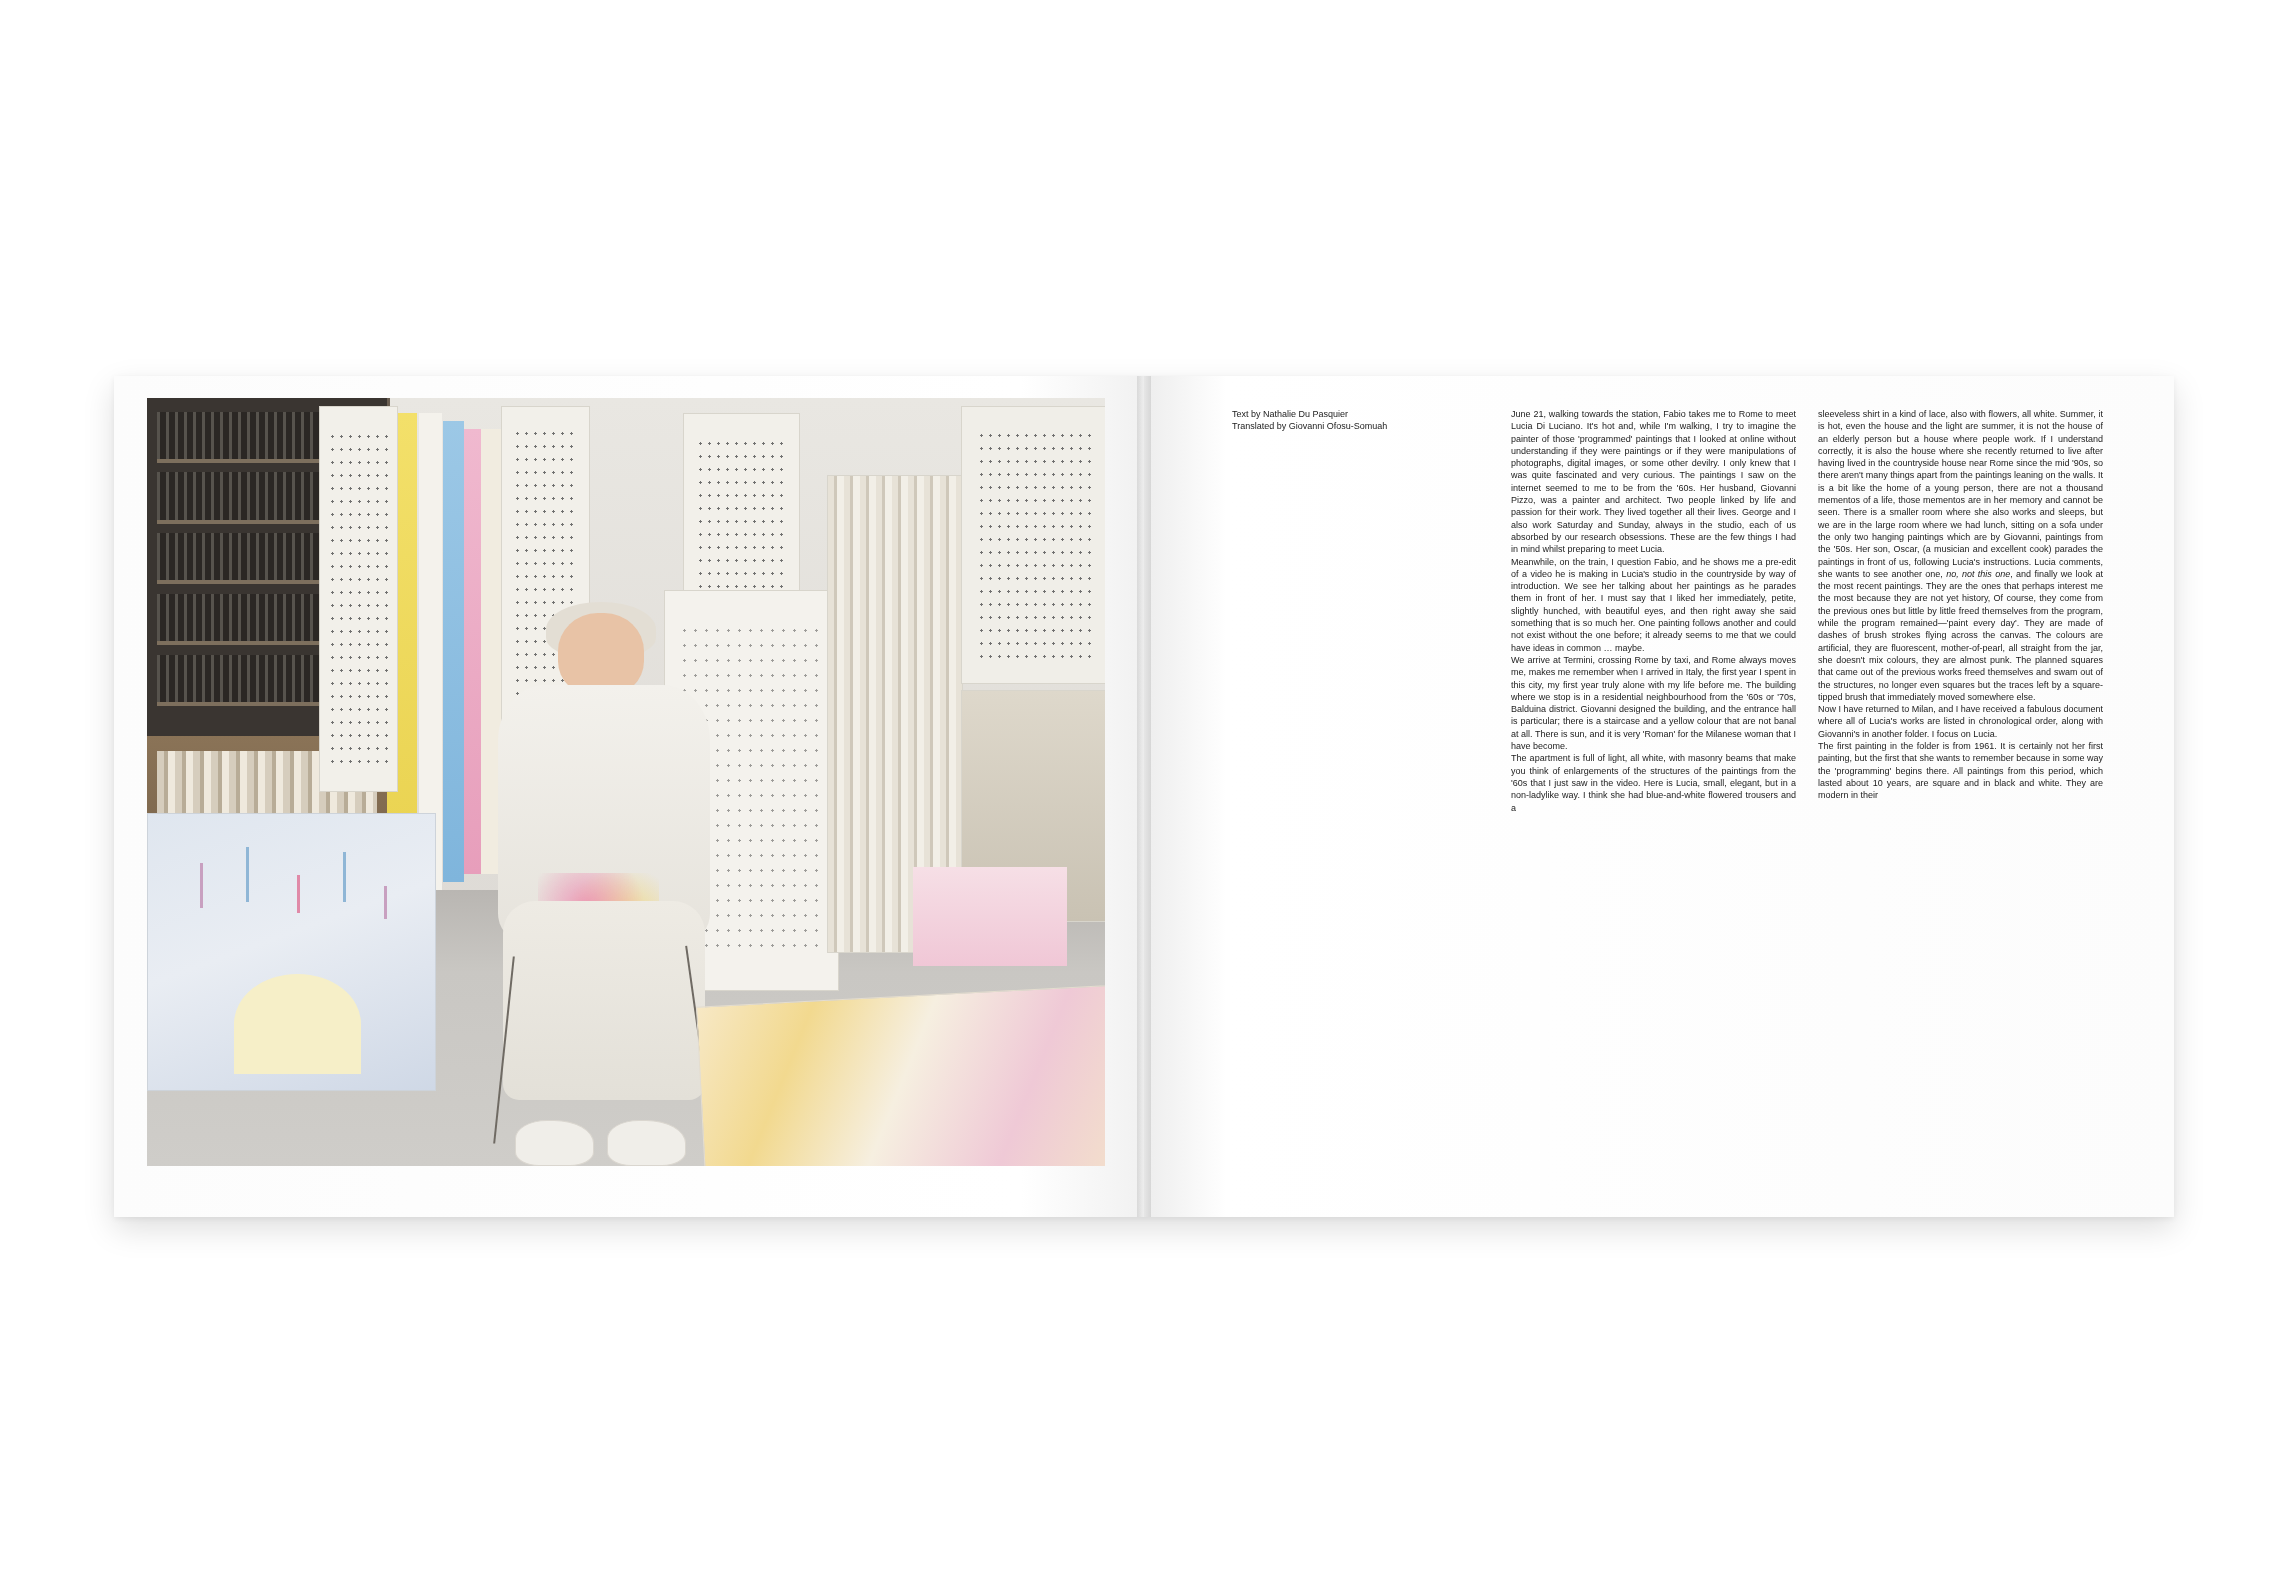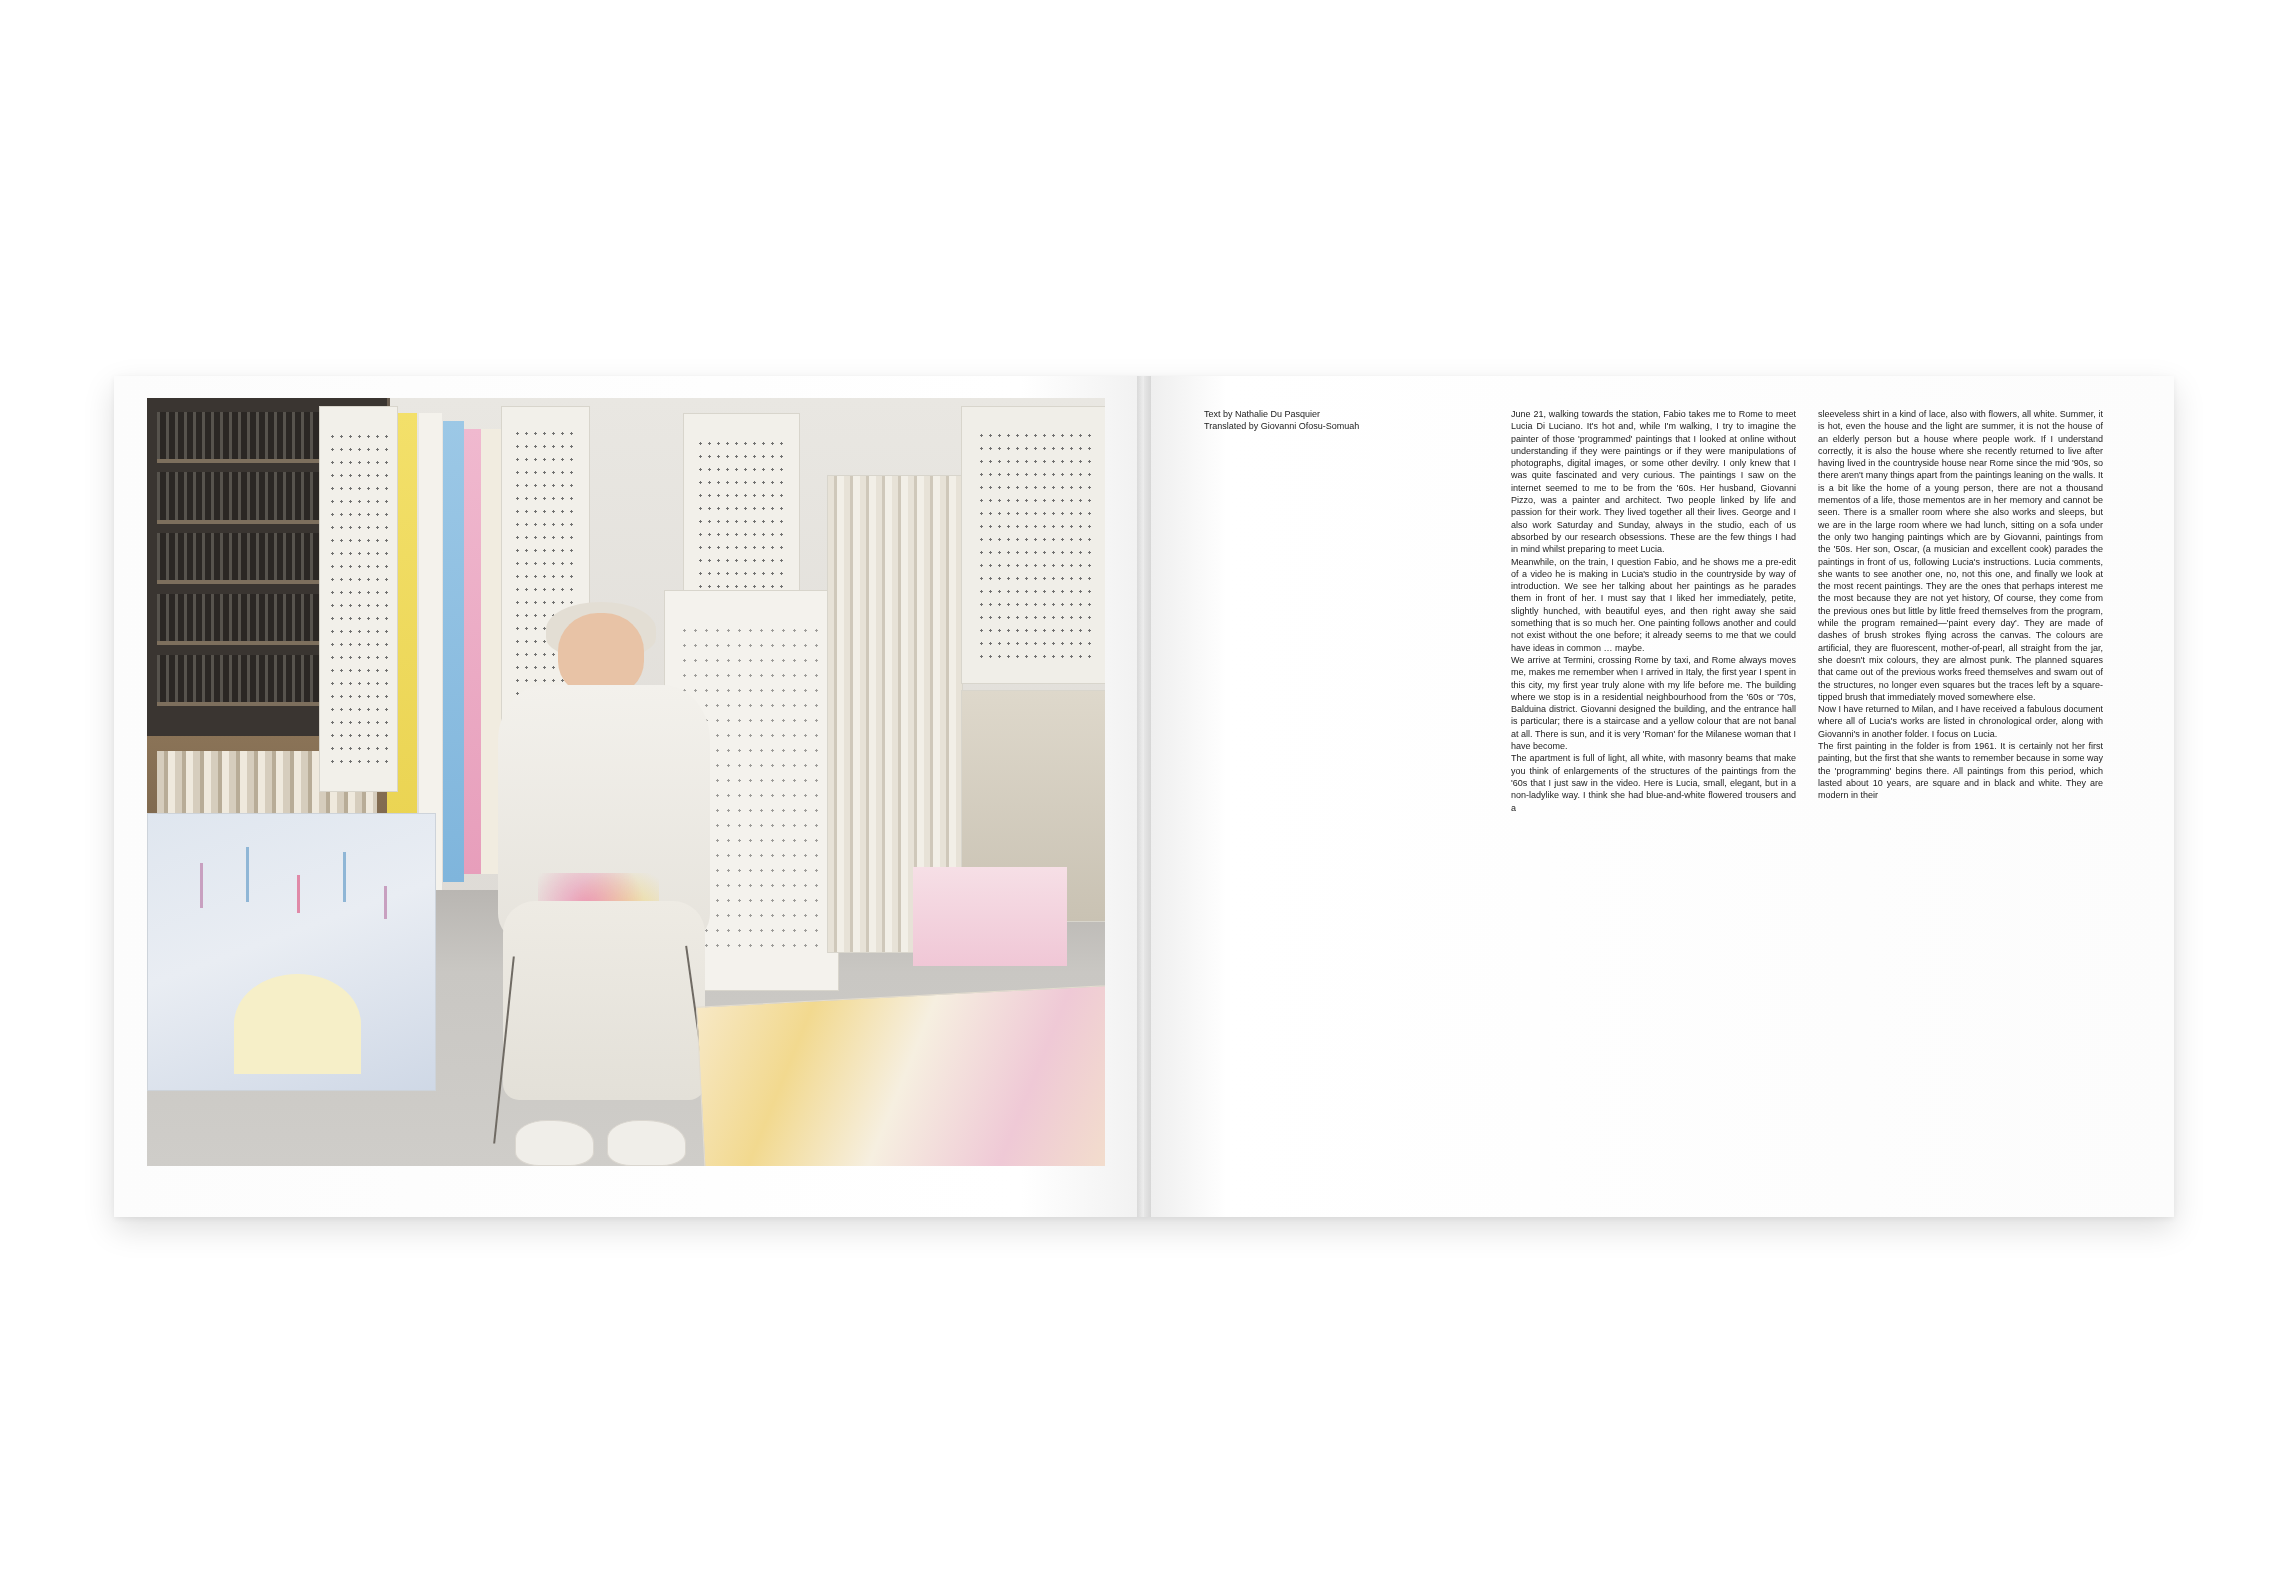--- a/index.html
+++ b/index.html
@@ -208,22 +208,22 @@
     line-height: 12.3px;
     color: #1b1b1b;
     text-align: justify;
     hyphens: auto;
   }
   .col.credits {
     text-align: left;
     hyphens: none;
   }
   .col p { margin: 0; }
-  .col .credit-line { display: block; }
-  .italic { }
+  .col .credit-line { display: block; margin-left: 28px; }
+  .italic { font-style: italic; }
 </style>
 </head>
 <body>
 
 <div class="page-wrap">
 
   <div class="spread">
 
     <div class="page page-left">
       <div class="photo">

